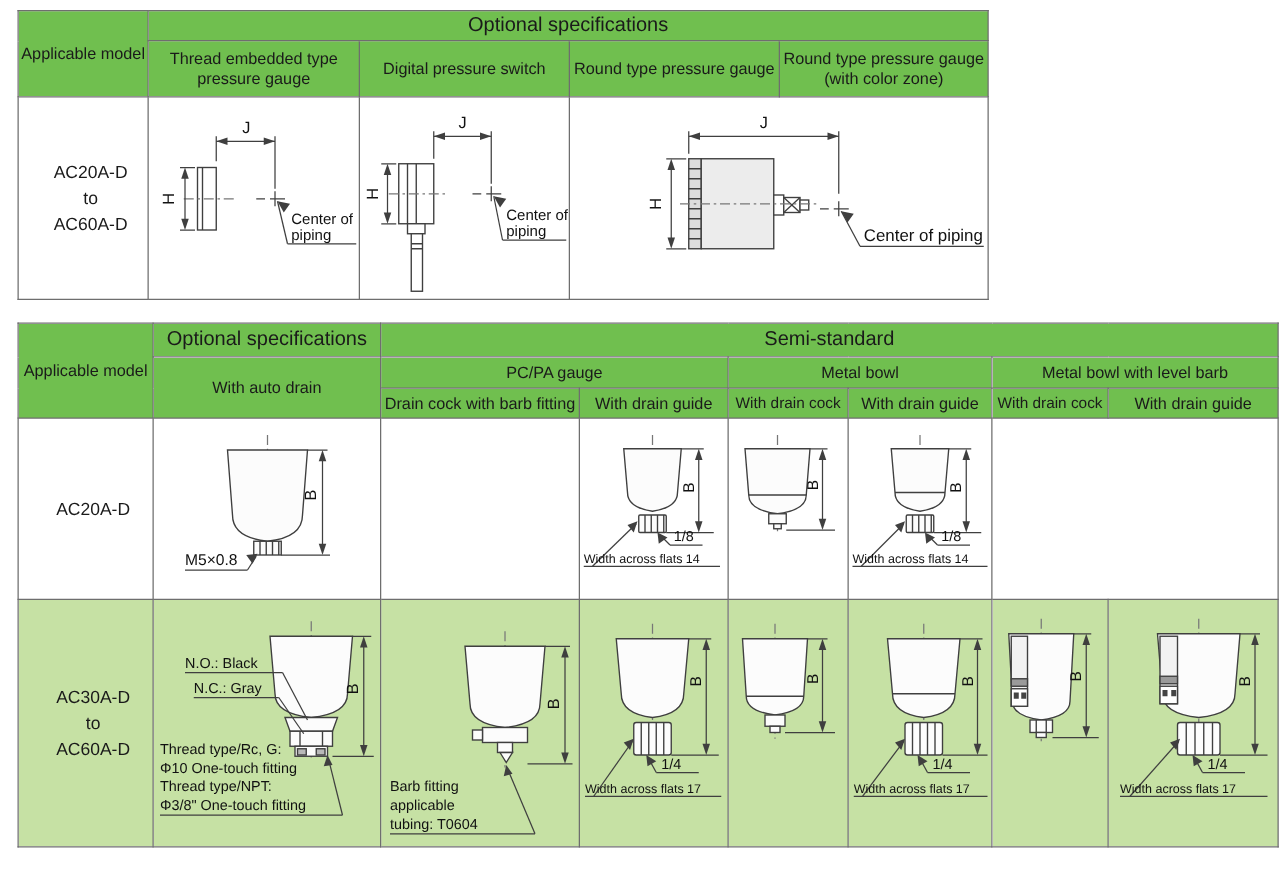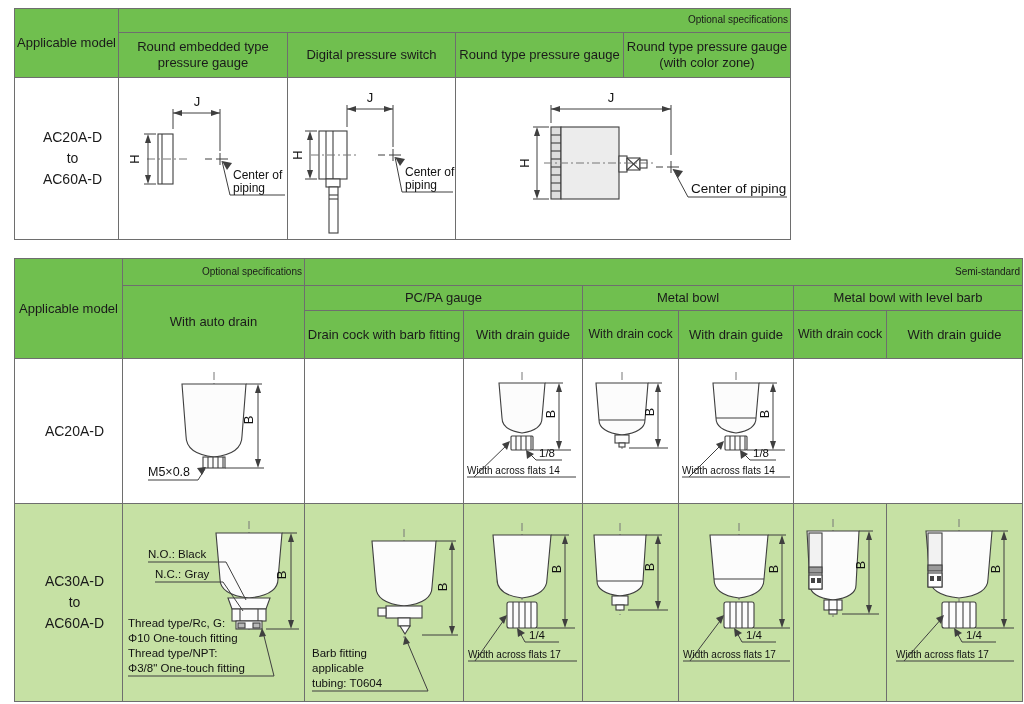--- a/index.html
+++ b/index.html
@@ -6,21 +6,21 @@
   html,body { background:#ffffff; }
   body {
     width:1024px; height:704px; position:relative; overflow:hidden;
     font-family:"Liberation Sans","DejaVu Sans",sans-serif; color:#1a1a1a;
   }
   table { border-collapse:collapse; table-layout:fixed; }
   td { border:1px solid #6e6e6e; text-align:center; vertical-align:middle; overflow:hidden; }
   .grn  { background:#70bf4f; }
   .grn2 { background:#c6e1a4; }
   .hd    { font-size:13px; line-height:1.22; padding:1px 2px; }
-  .hd-lg { font-size:10px;text-align:right; }
+  .hd-lg { font-size:16px; }
   .hd-sm { font-size:12.3px; }
   .model { font-size:14px; white-space:pre-line; line-height:1.5;padding-left:12px; }
   .diag  { padding:0; vertical-align:middle; }
   .diag svg { display:block; margin:0 auto; }
   svg text { font-family:"Liberation Sans","DejaVu Sans",sans-serif; fill:#111; }
   .t1 { position:absolute; left:14px; top:8px; }
   .t2 { position:absolute; left:14px; top:258px; }
   .slash { width:100%; height:100%;
     background:linear-gradient(to bottom right, transparent 49.55%, #8a8a8a 49.55%, #8a8a8a 50.25%, transparent 50.25%);
   }
@@ -35,21 +35,21 @@
       <col style="width:168px">
     <col style="width:168px">
       <col style="width:167px">
   </colgroup>
   <tbody>
       <tr style="height:24px">
     <td class="grn hd" rowspan="2">Applicable model</td>
     <td class="grn hd hd-lg" colspan="4">Optional specifications</td>
   </tr>
   <tr style="height:45px">
-    <td class="grn hd">Round embedded type pressure gauge</td>
+    <td class="grn hd">Thread embedded type pressure gauge</td>
     <td class="grn hd">Digital pressure switch</td>
     <td class="grn hd">Round type pressure gauge</td>
     <td class="grn hd">Round type pressure gauge (with color zone)</td>
   </tr>
   <tr style="height:162px">
     <td class="model">AC20A-D
 to
 AC60A-D</td>
 
     <td class="diag">
@@ -196,21 +196,21 @@
     <td class="grn hd" rowspan="3">Applicable model</td>
     <td class="grn hd hd-lg">Optional specifications</td>
     <td class="grn hd hd-lg" colspan="6">Semi-standard</td>
   </tr>
   <tr style="height:25px">
     <td class="grn hd" rowspan="2">With auto drain</td>
     <td class="grn hd" colspan="2">PC/PA gauge</td>
     <td class="grn hd" colspan="2">Metal bowl</td>
     <td class="grn hd" colspan="2">Metal bowl with level barb</td>
   </tr>
-  <tr style="height:48px">
+  <tr style="height:24px">
     <td class="grn hd">Drain cock with barb fitting</td>
     <td class="grn hd">With drain guide</td>
     <td class="grn hd hd-sm">With drain cock</td>
     <td class="grn hd">With drain guide</td>
     <td class="grn hd hd-sm">With drain cock</td>
     <td class="grn hd">With drain guide</td>
   </tr>
 
   <tr style="height:145px">
     <td class="model">AC20A-D</td>

